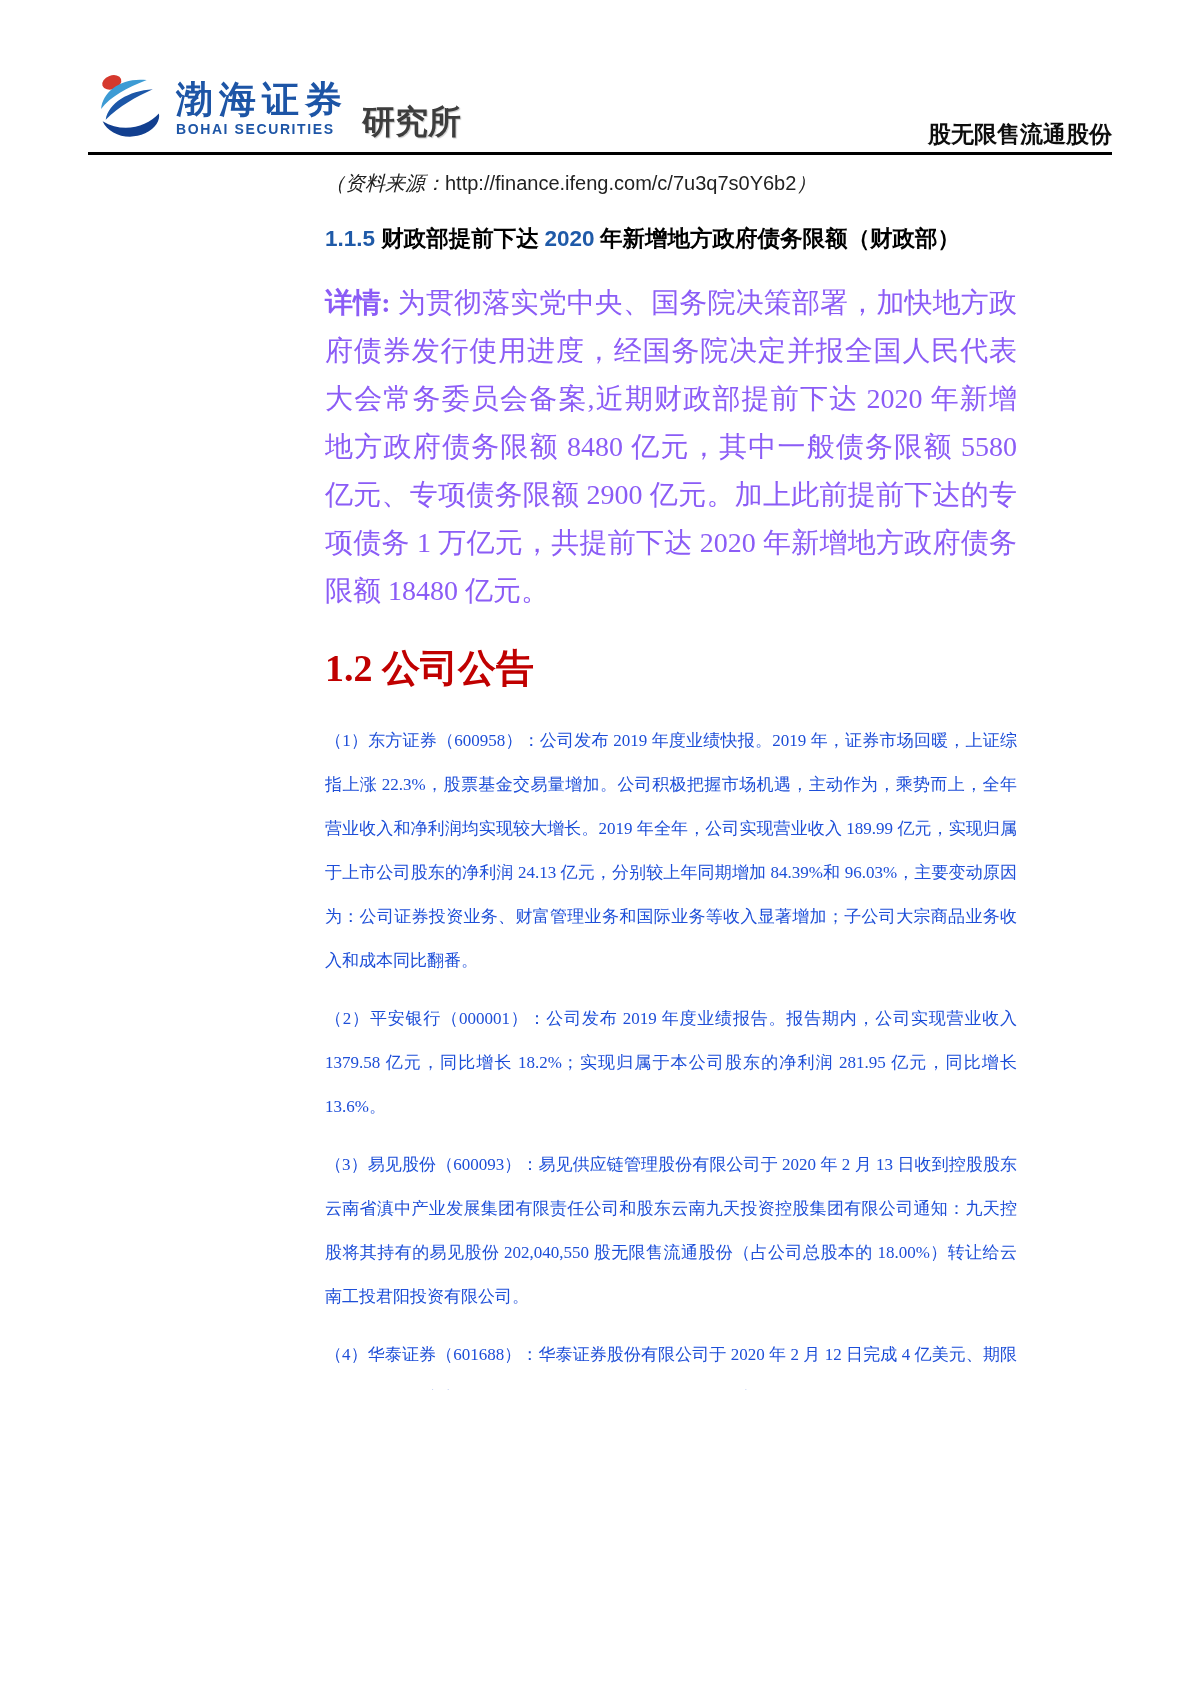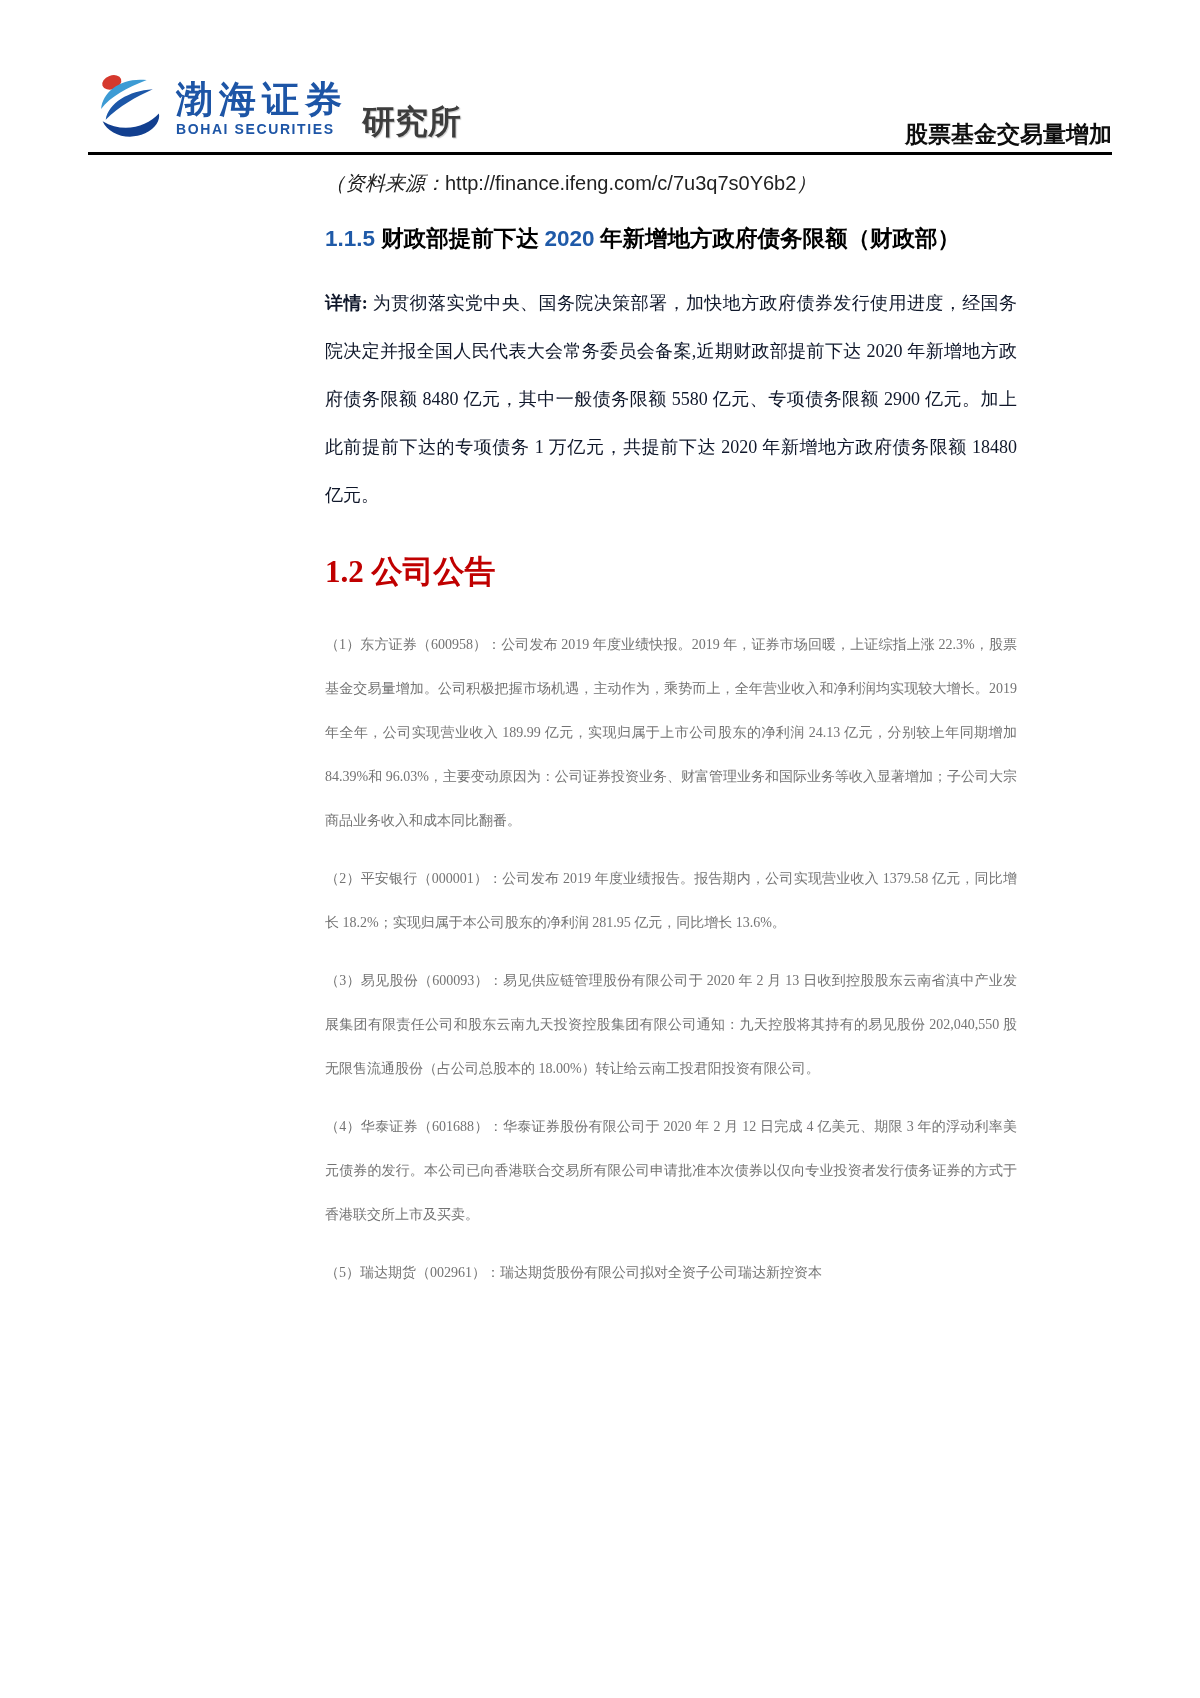--- a/index.html
+++ b/index.html
@@ -42,35 +42,35 @@
   .content { position:absolute; left:325px; width:692px; top:153px; }
 
   .source-line { margin-top:16px; font-size:20px; line-height:28px; color:#222; white-space:nowrap; }
   .source-cn { font-style:italic; }
   .source-url { font-family:"Liberation Sans","DejaVu Sans",sans-serif; font-style:normal; }
 
   .h115 { margin-top:26px; font-size:22.5px; font-weight:bold; line-height:32px; color:#000; }
   .num-blue { color:var(--heading-num-blue,#1f5aa8); font-family:"Liberation Sans","DejaVu Sans",sans-serif;margin-top:48px; }
 
   .detail-para {
-    margin-top:24px; font-size:18px; line-height:48px;
-    text-align:justify; color:#0f172a;
+    margin-top:24px; font-size:28px; line-height:48px;
+    text-align:justify; color:#8b5cf6;
   }
   .detail-label { font-weight:bold; }
 
   .source-line.second { margin-top:16px; }
 
   .h12 {
-    margin-top:32px; font-size:31px; font-weight:bold; line-height:42px;
+    margin-top:32px; font-size:38px; font-weight:bold; line-height:42px;
     color:var(--accent-red,#c00000);
   }
 
   .announcements p {
-    margin-top:14px; font-size:14px; line-height:44px;
-    text-align:justify; color:#737373;
+    margin-top:14px; font-size:17px; line-height:44px;
+    text-align:justify; color:#1d4ed8;
   }
   .announcements p:first-child { margin-top:30px; }
 
   
   .footer-disclaimer {
     position:absolute; left:155px; top:1560px;
     font-size:19px; font-weight:bold; font-style:italic; color:#222;
     white-space:nowrap;
   }
   .footer-page {
@@ -90,21 +90,21 @@
         <path d="M72,12 C40,8 14,26 12,50 C24,34 46,22 72,12 Z" fill="#3d9bd4"></path>
         <path d="M80,24 C48,26 22,42 18,64 C36,46 58,34 80,24 Z" fill="#1c57a8"></path>
         <path d="M14,66 C22,84 48,92 70,82 C84,76 90,64 88,56 C72,74 40,82 14,66 Z" fill="#123f8f"></path>
       </svg>
       <div class="logo-text">
         <div class="logo-cn">渤海证券</div>
         <div class="logo-en">BOHAI SECURITIES</div>
       </div>
       <div class="org">研究所</div>
     </div>
-    <div class="report-title">股票基金交易量增加</div>
+    <div class="report-title">股无限售流通股份</div>
   </div>
   <div class="header-rule"></div>
 
   <div class="content">
 
     <div class="source-line">
       <span class="source-cn">（资料来源：</span><span class="source-url">http://finance.ifeng.com/c/7u3q7s0Y6b2</span><span class="source-cn">）</span>
     </div>
 
     <div class="h115">

